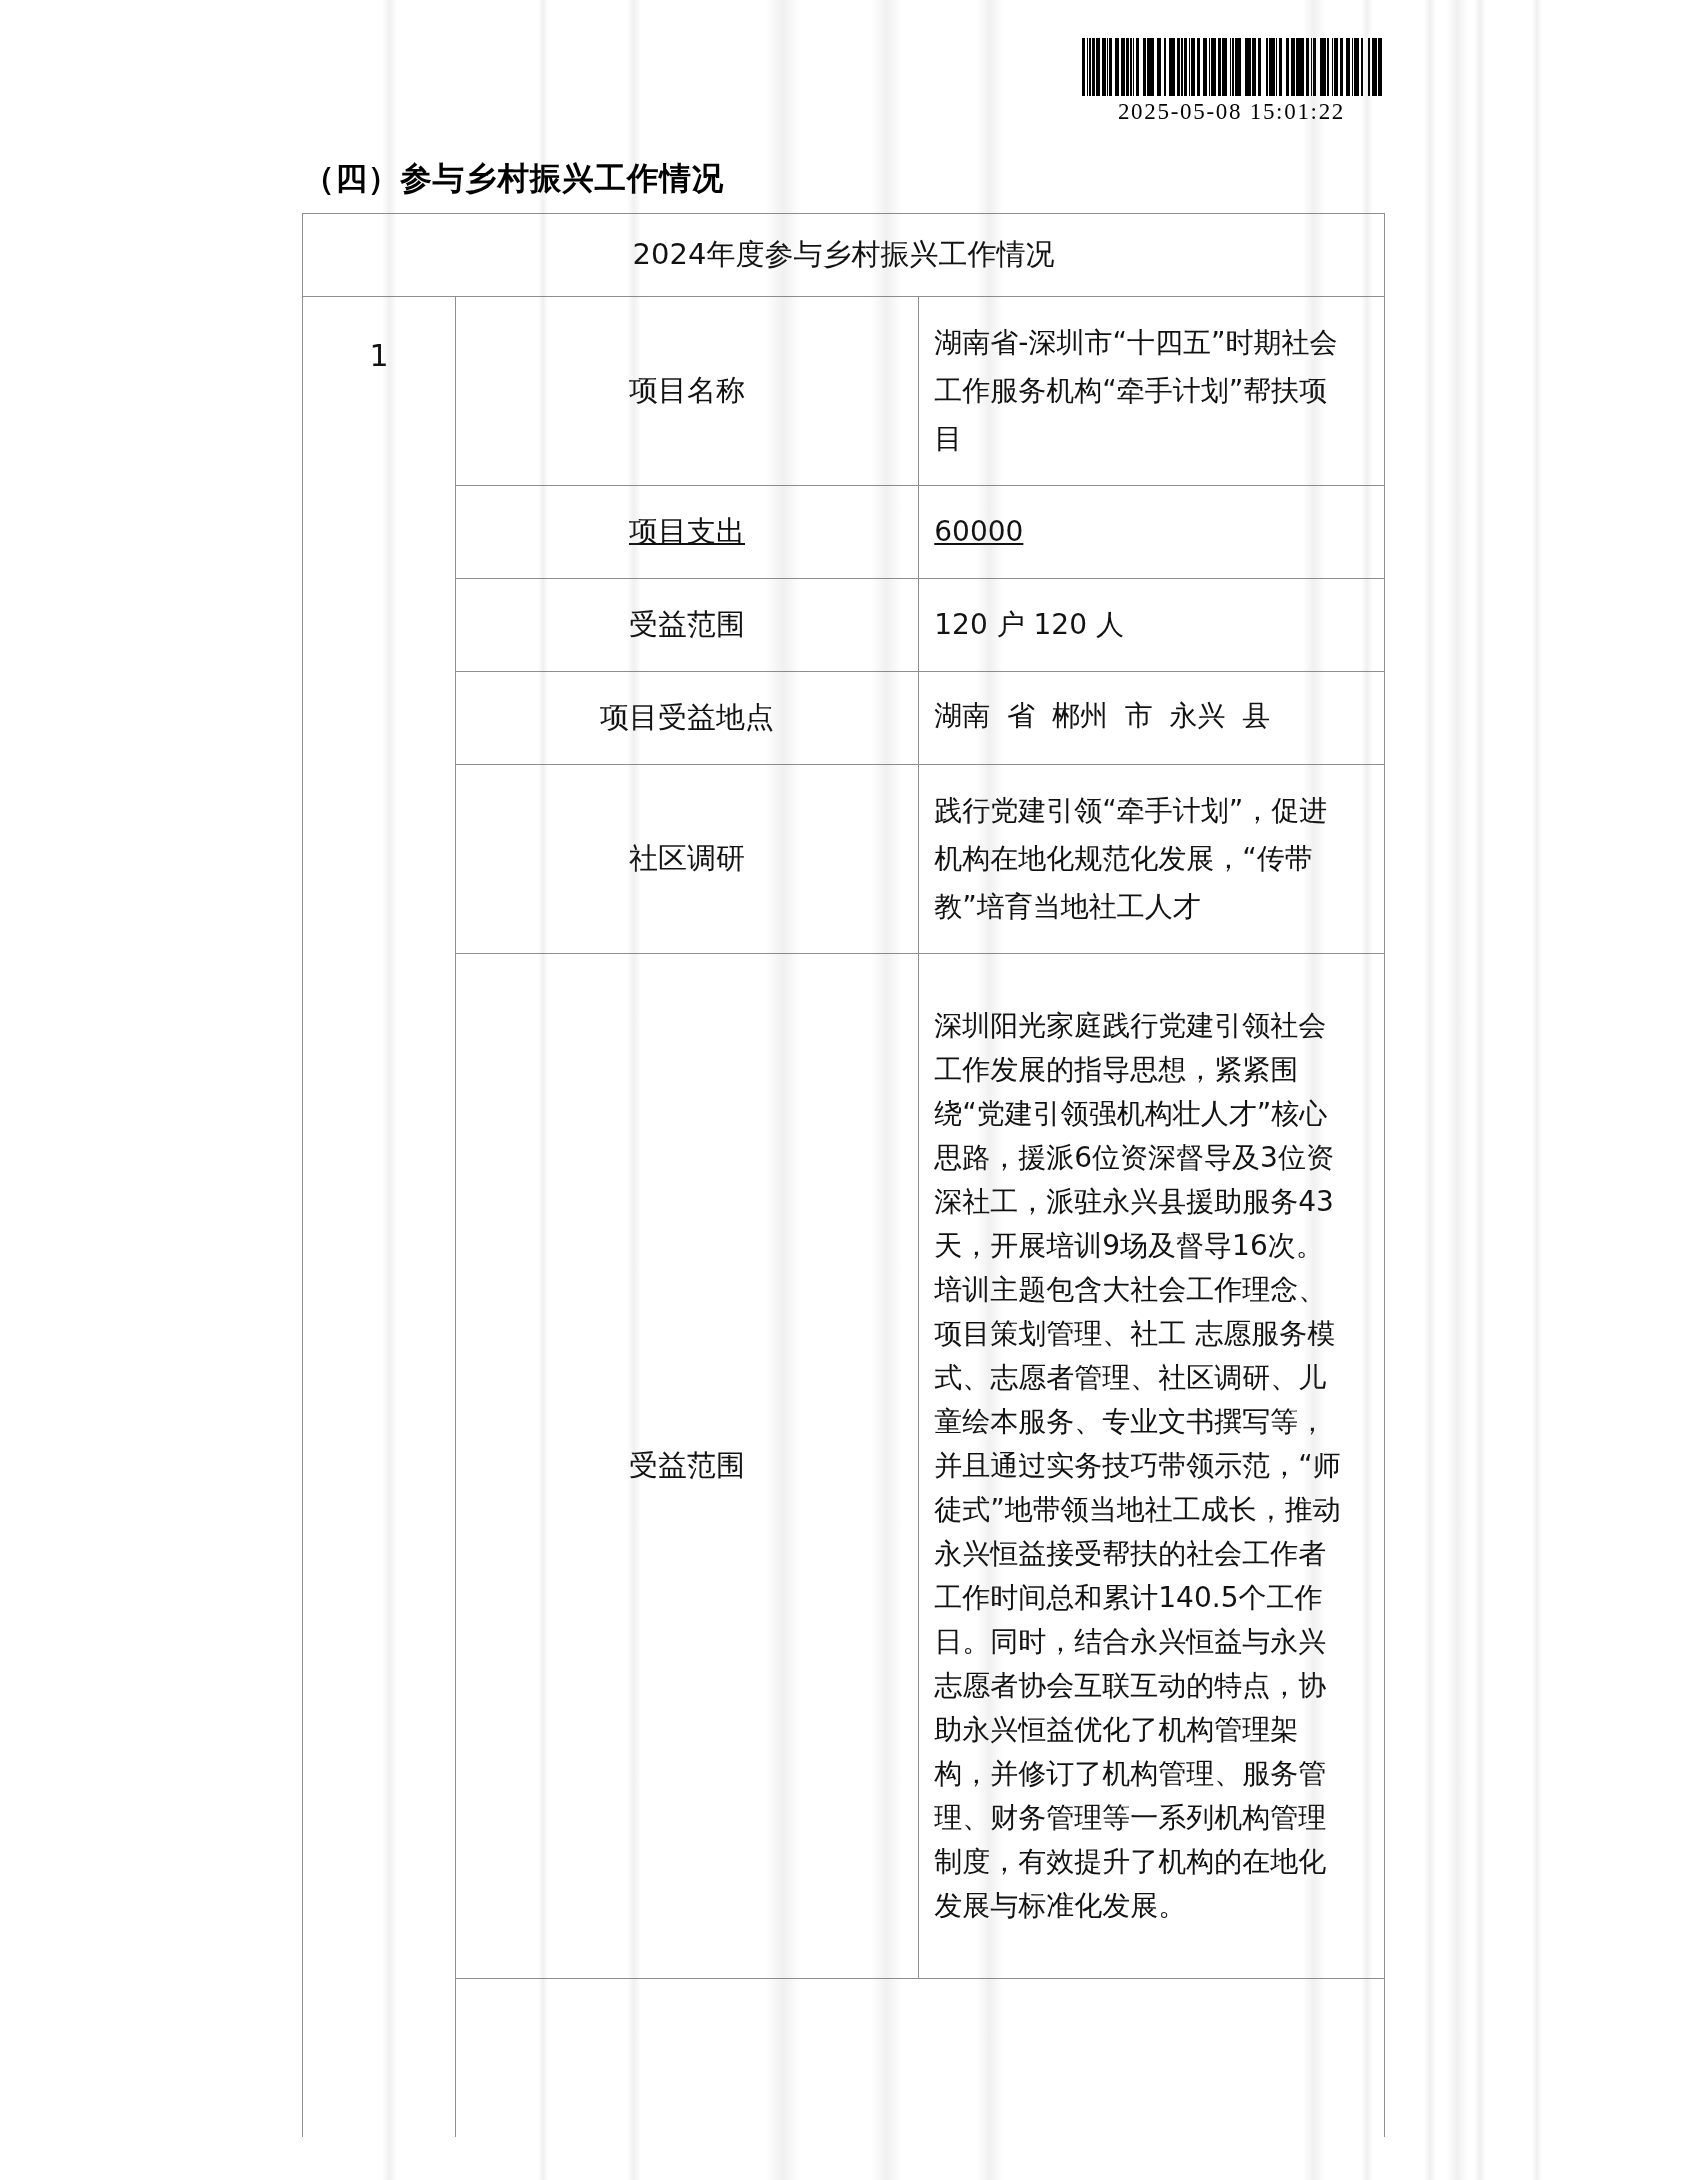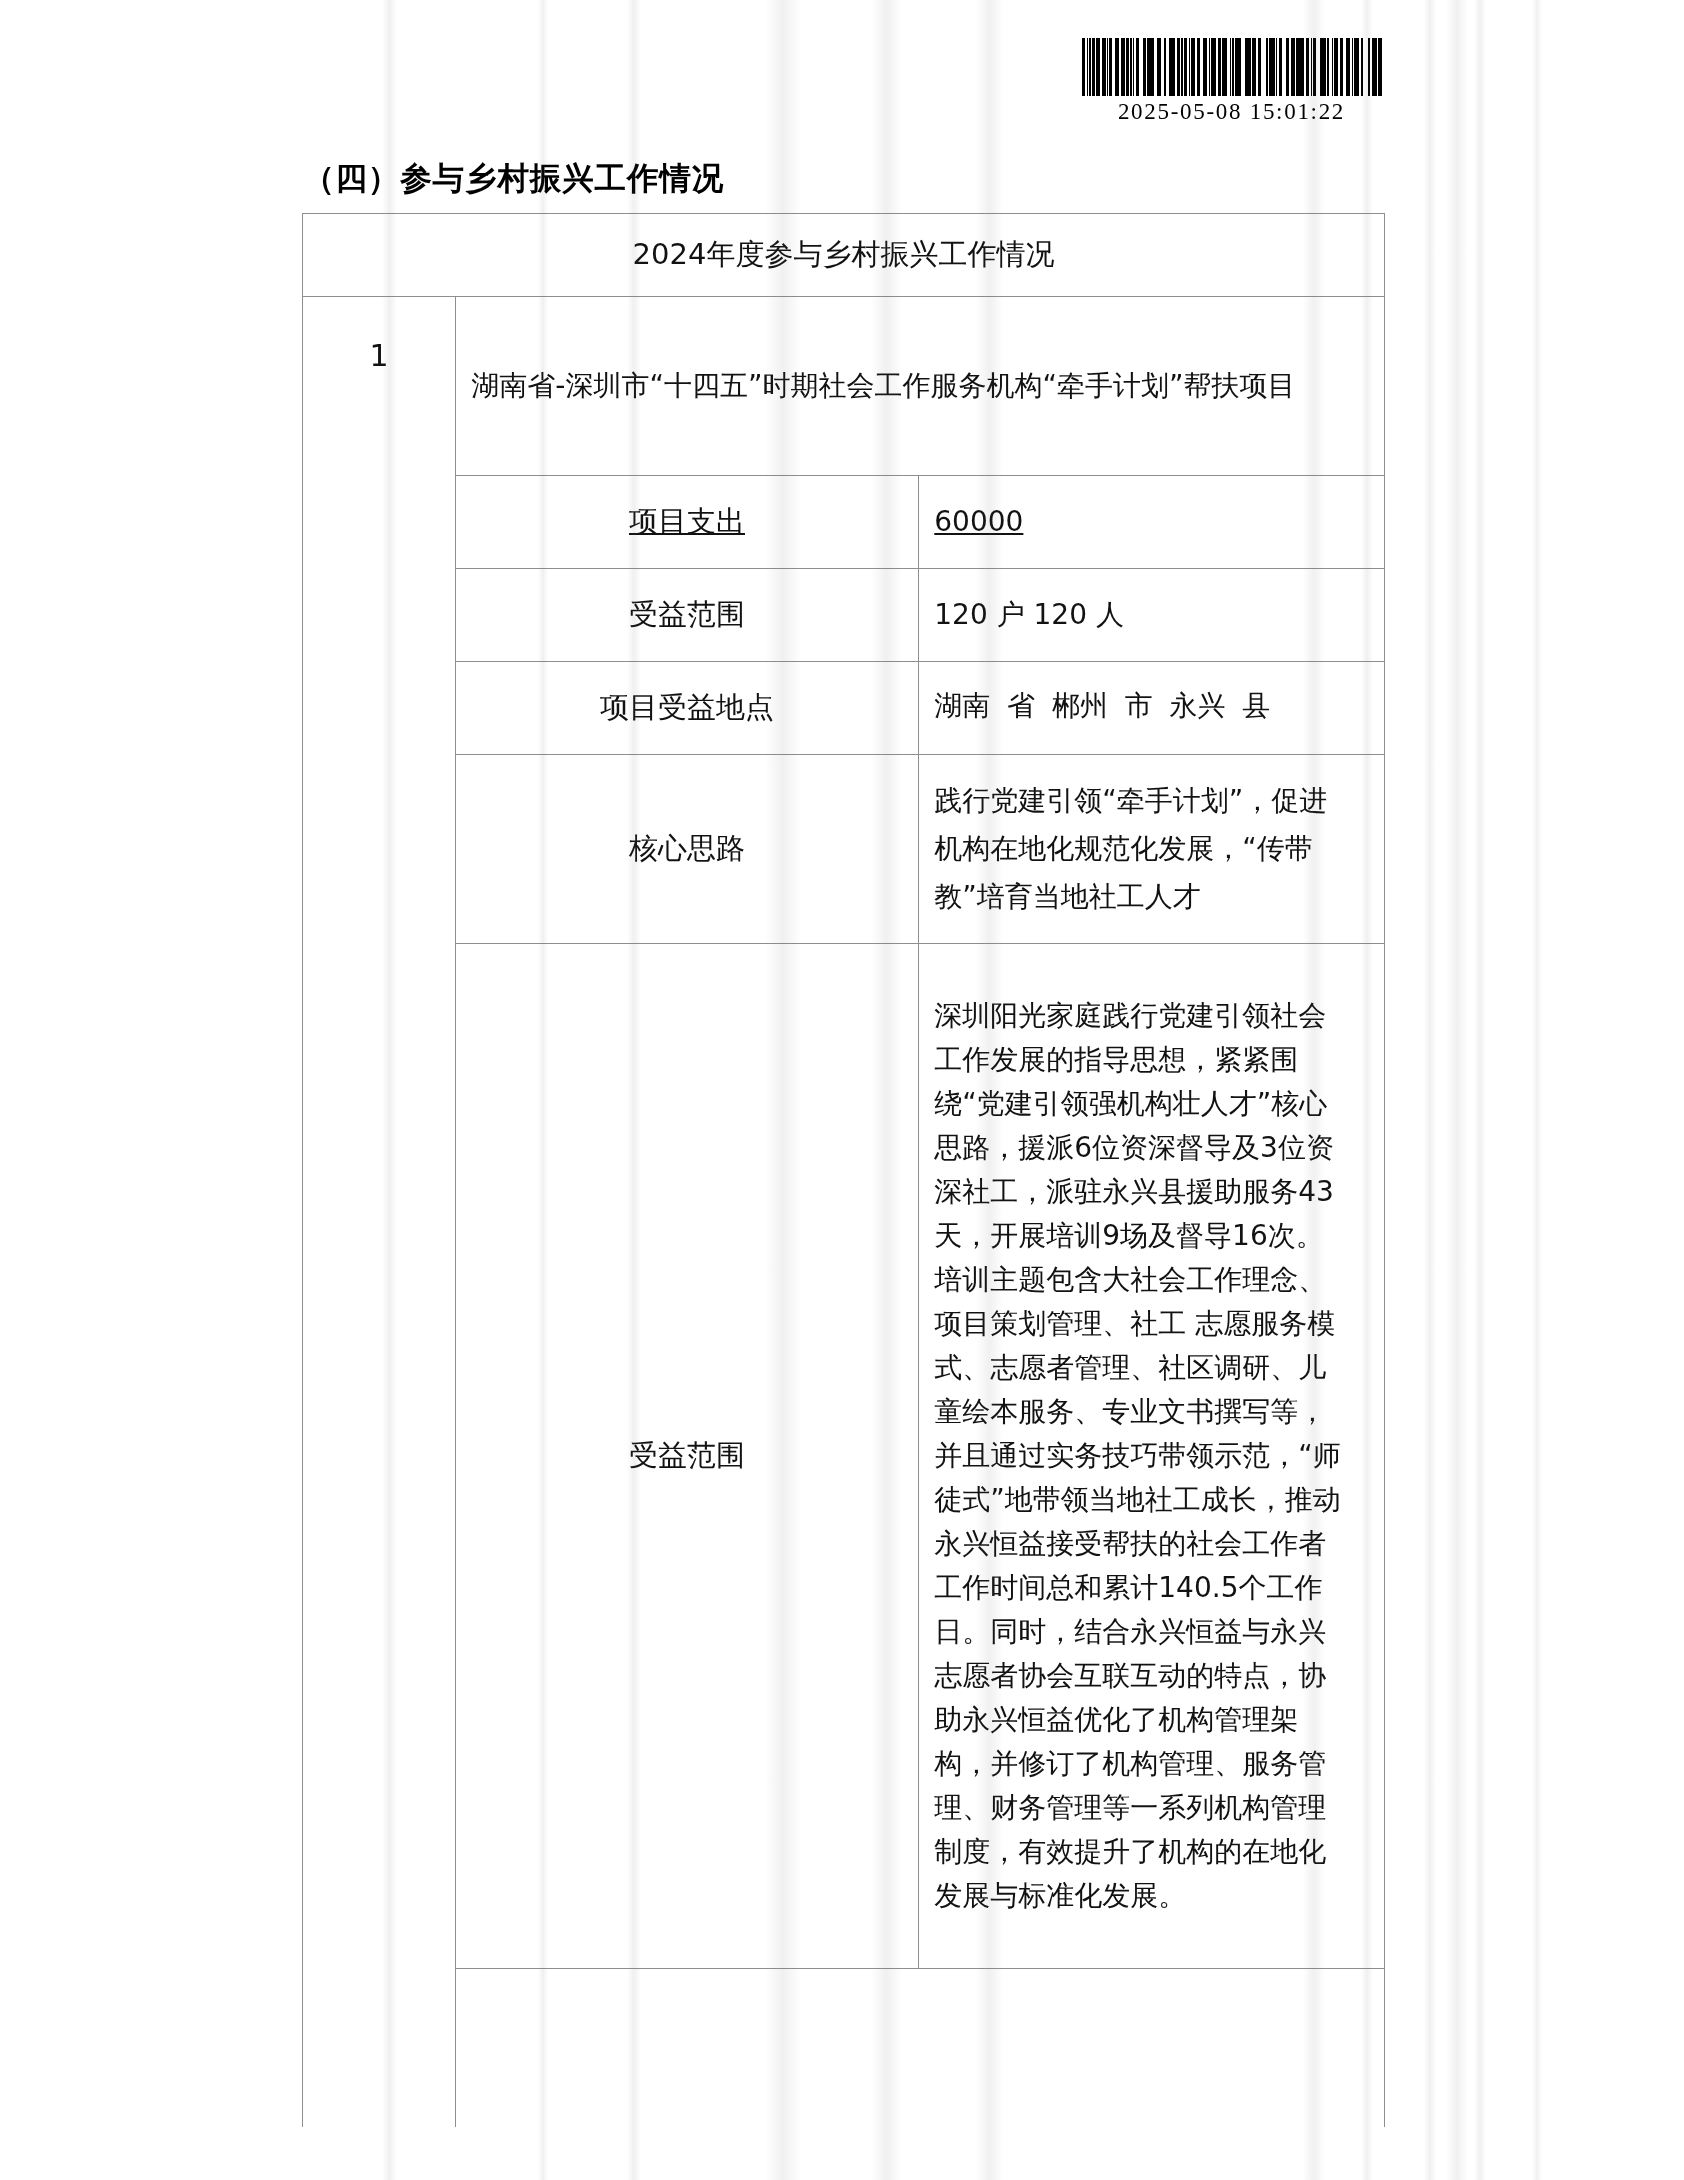--- a/index.html
+++ b/index.html
@@ -122,20 +122,23 @@
     <div class="title-row">
       <span>2024年度参与乡村振兴工作情况</span>
     </div>
     <div class="tbl-body">
       <div class="num-col">
         <span class="num">1</span>
       </div>
       <div class="rows-col">
 
         <div class="t-row r-name">
+          <div class="label-cell">
+            <span>项目名称</span>
+          </div>
           <div class="value-cell">
             <div class="value-text">湖南省-深圳市“十四五”时期社会工作服务机构“牵手计划”帮扶项目</div>
           </div>
         </div>
 
         <div class="t-row r-expense">
           <div class="label-cell">
             <span>项目支出</span>
           </div>
           <div class="value-cell">
@@ -156,21 +159,21 @@
           <div class="label-cell">
             <span>项目受益地点</span>
           </div>
           <div class="value-cell">
             <div class="value-text">湖南 省 郴州 市 永兴 县</div>
           </div>
         </div>
 
         <div class="t-row r-effect">
           <div class="label-cell">
-            <span>核心思路</span>
+            <span>社区调研</span>
           </div>
           <div class="value-cell">
             <div class="value-text">践行党建引领“牵手计划”，促进机构在地化规范化发展，“传带教”培育当地社工人才</div>
           </div>
         </div>
 
         <div class="t-row r-content">
           <div class="label-cell">
             <span>受益范围</span>
           </div>

